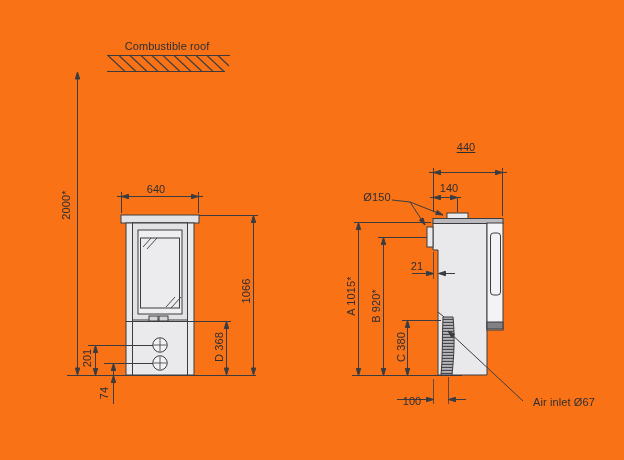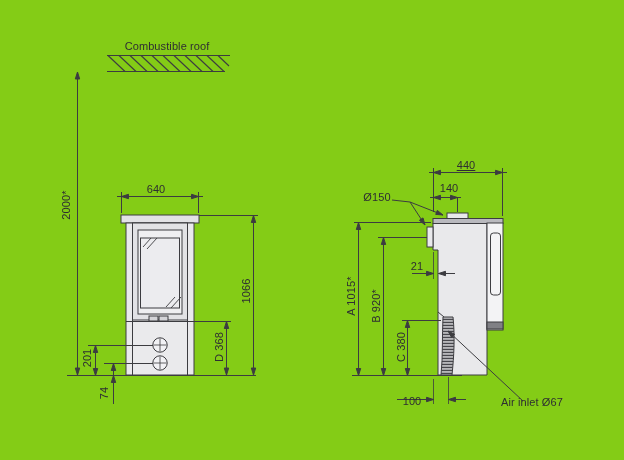--- a/index.html
+++ b/index.html
@@ -1,19 +1,19 @@
 <!DOCTYPE html>
 <html><head>
 <meta charset="utf-8">
 <style>
   html,body{margin:0;padding:0;background:#ffffff;}
   #stage{
     position:relative;
     width:624px;height:460px;
-    background:#84cc16;
+    background:#f97316;
     font-family:"Liberation Sans", sans-serif;
     color:#2e2e32;
     overflow:hidden;
   }
   #stage svg{position:absolute;left:0;top:0;}
   .lbl{
     position:absolute;
     font-size:11px;
     line-height:12px;
     white-space:nowrap;
@@ -211,31 +211,31 @@
   <div class="lbl" style="left:156px;top:189px;">640</div>
 
   <div class="lbl rot" style="left:246px;top:291px;">1066</div>
 
   <div class="lbl rot" style="left:219px;top:347px;">D 368</div>
 
   <div class="lbl rot" style="left:87px;top:358px;">201</div>
 
   <div class="lbl rot" style="left:104px;top:393px;">74</div>
 
-  <div class="lbl" style="left:466px;top:165px;text-decoration:underline;">440</div>
+  <div class="lbl" style="left:466px;top:147px;text-decoration:underline;">440</div>
 
   <div class="lbl" style="left:449px;top:188px;">140</div>
 
   <div class="lbl" style="left:377px;top:197px;text-align:center;">Ø150</div>
 
   <div class="lbl" style="left:417px;top:266px;">21</div>
 
   <div class="lbl rot" style="left:351px;top:296px;">A 1015*</div>
 
   <div class="lbl rot" style="left:376px;top:306px;">B 920*</div>
 
   <div class="lbl rot" style="left:401px;top:347px;">C 380</div>
 
   <div class="lbl" style="left:412px;top:401px;">100</div>
 
-  <div class="lbl" style="left:532px;top:402px;">Air inlet Ø67</div>
+  <div class="lbl" style="left:564px;top:402px;">Air inlet Ø67</div>
 
 </div>
 
 </body></html>

